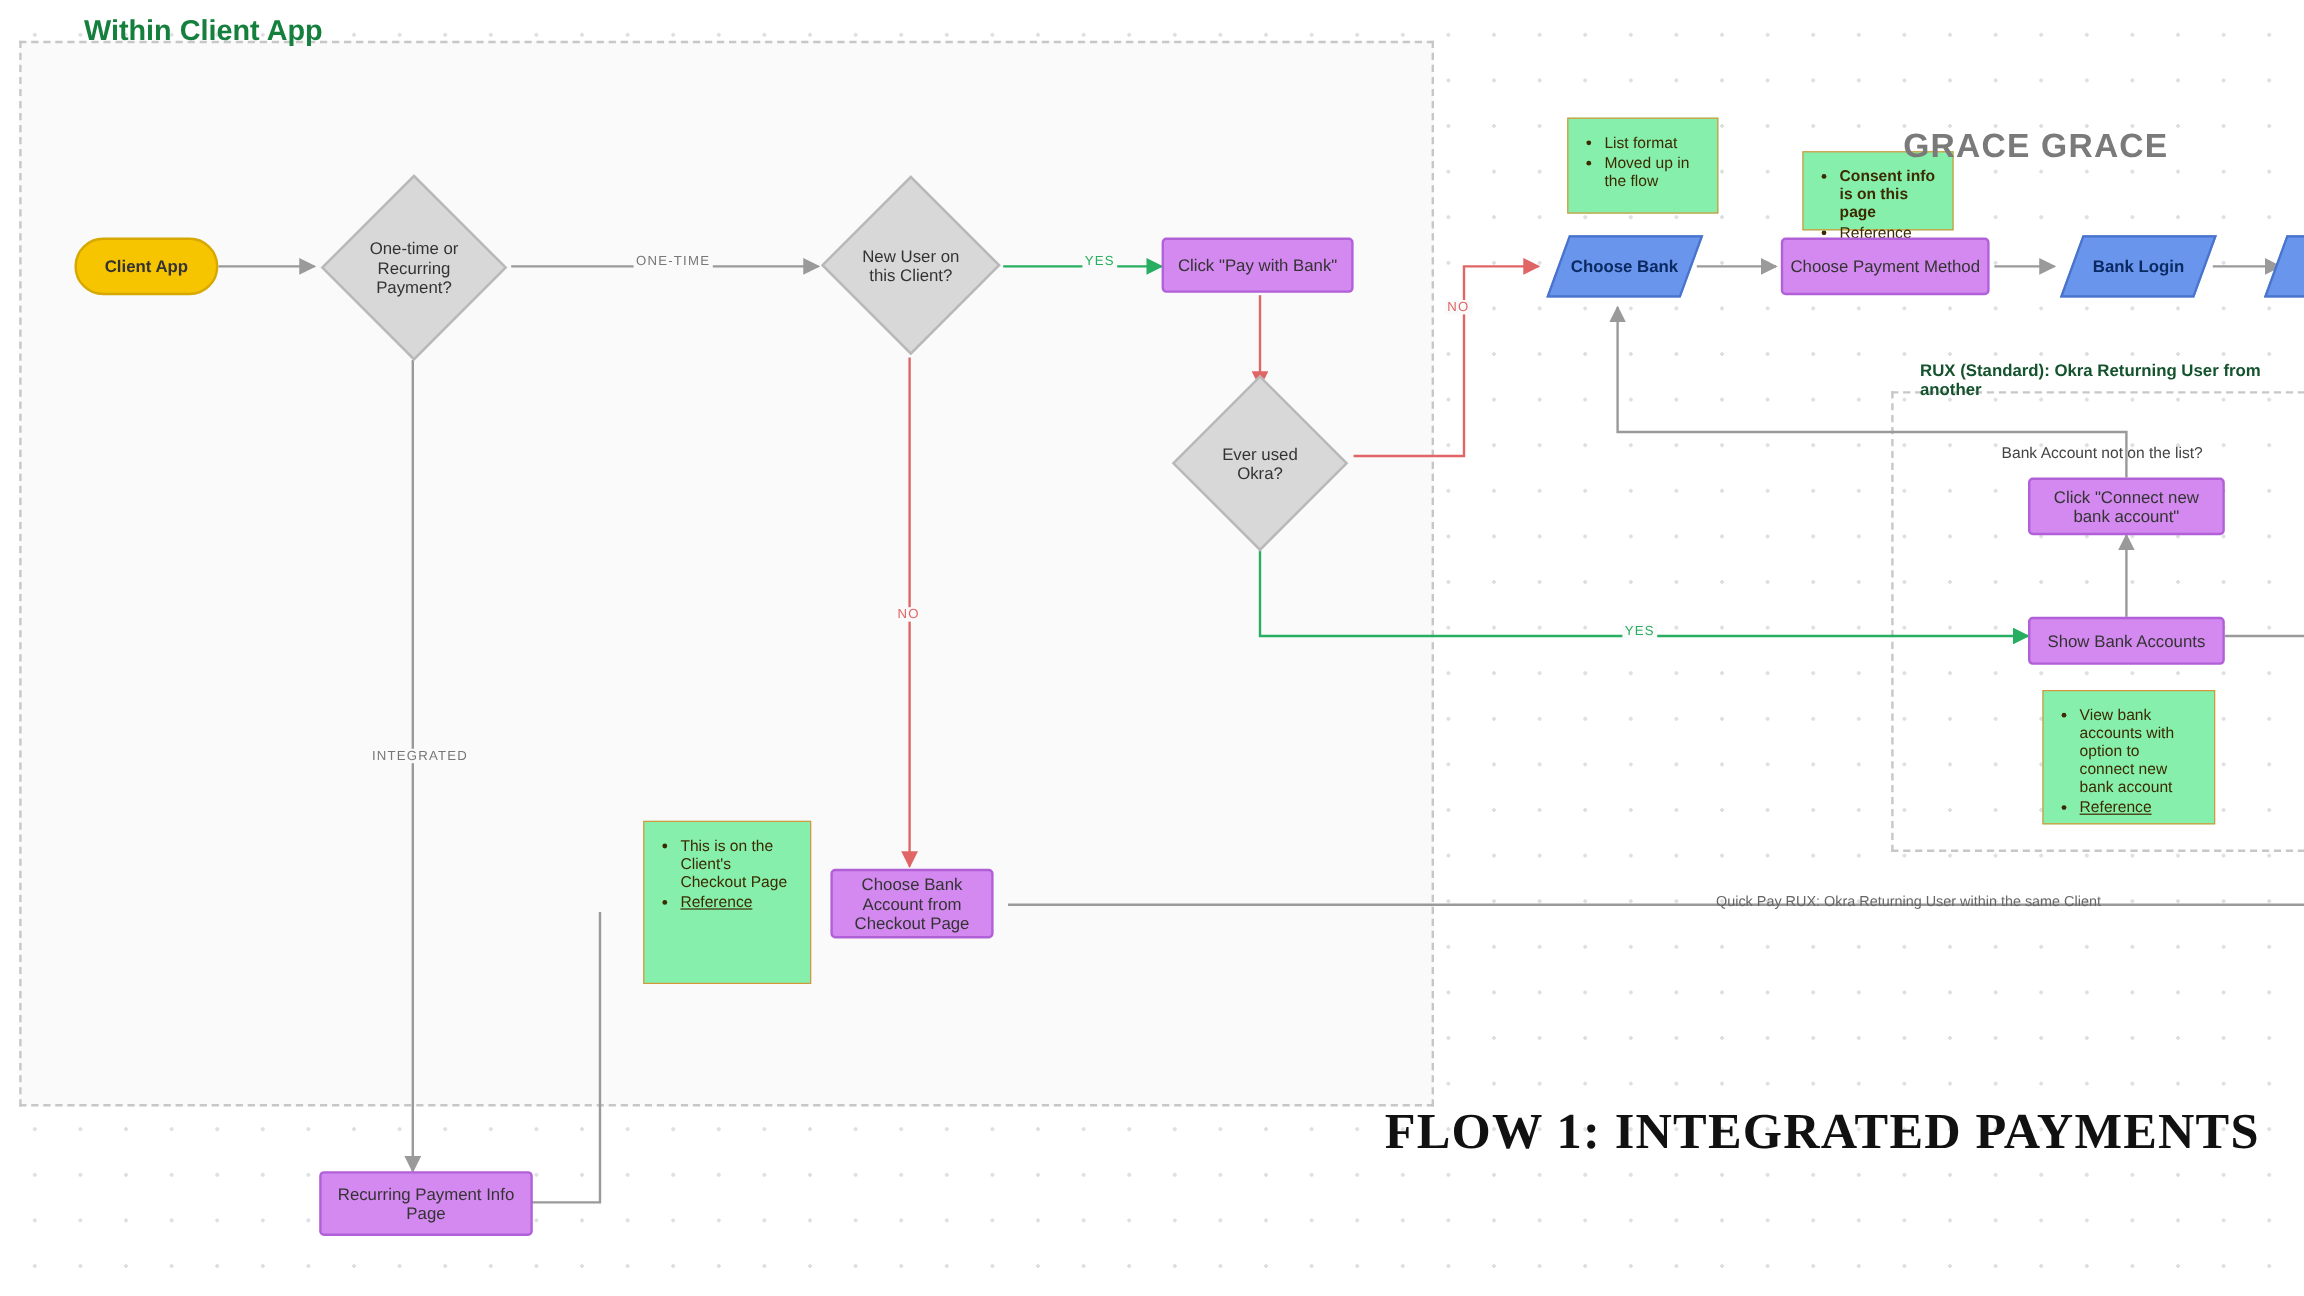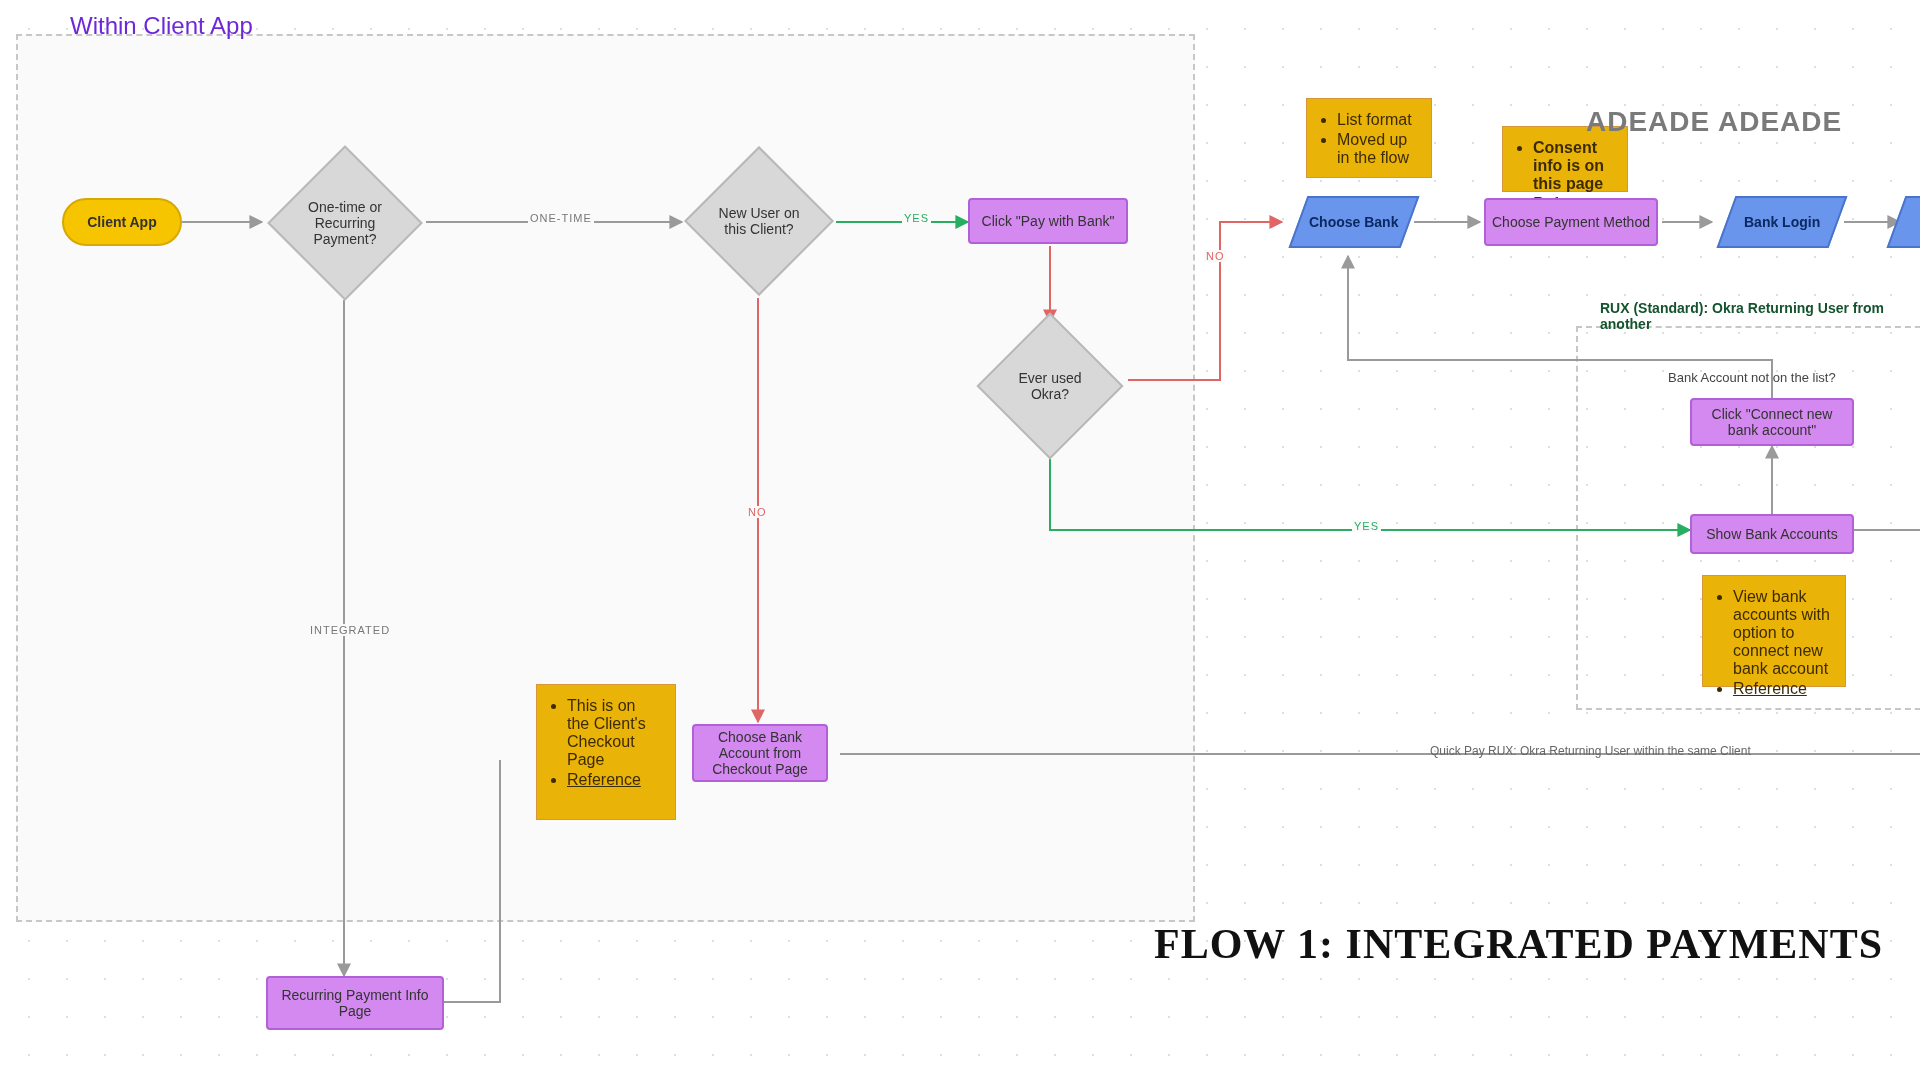--- a/index.html
+++ b/index.html
@@ -1,35 +1,35 @@
 <!DOCTYPE html>
 <html><head>
 <meta charset="utf-8">
 <style>
   html,body{margin:0;padding:0;width:1920px;height:1080px;background:#fff;font-family:Arial,Helvetica,sans-serif;overflow:hidden}
   .canvas{position:relative;width:1920px;height:1080px}
   
   .dots{position:absolute;inset:0;background-image:radial-gradient(circle,#b8bfc6 1.5px,transparent 1.5px);background-size:38px 38px;background-position:10px 10px;opacity:.5}
   
   .dashed-box{position:absolute;border:2px dashed #c7c7c7;background:#fafafa}
-  .group-title{position:absolute;font-weight:400;color:#6d28d9;font-size:24px}
+  .group-title{position:absolute;font-weight:700;color:#15803d;font-size:24px}
   
   .node{position:absolute;display:flex;align-items:center;justify-content:center;text-align:center;font-size:14px;color:#333;padding:6px;box-sizing:border-box}
   
   .pill{border-radius:40px}
   
   .rect{border-radius:4px}
   
   .diamond{transform:rotate(45deg)}
   .diamond>span{transform:rotate(-45deg);display:block;width:140%;font-size:14px}
   
   .para{transform:skewX(-20deg)}
   .para>span{transform:skewX(20deg);display:block}
   
-  .note{position:absolute;background:#eab308;border:1px solid #d6973b;font-size:16px;color:#3d2b00;padding:10px 14px;box-sizing:border-box}
+  .note{position:absolute;background:#86efac;border:1px solid #d6973b;font-size:13px;color:#3d2b00;padding:10px 14px;box-sizing:border-box}
   .note ul{margin:0;padding-left:16px}
   .note li{margin:2px 0}
   .note .ref{text-decoration:underline}
   
   .edge-label{position:absolute;font-size:11px;letter-spacing:1px;color:#777;background:#fafafa;padding:0 2px}
   .section-label{position:absolute;font-size:12px;color:#666}
   
   .overlay-name{position:absolute;font-weight:600;color:#7a7a7a;font-size:28px;letter-spacing:1px}
   .overlay-flow{position:absolute;font-weight:900;color:#111;font-size:42px;font-family:"Comic Sans MS","Marker Felt",cursive;letter-spacing:1px}
   
@@ -180,15 +180,15 @@
 
   <div class="edge-label" style="left:528px;top:212px">ONE-TIME</div>
   <div class="edge-label" style="left:308px;top:624px">INTEGRATED</div>
   <div class="edge-label" style="left:902px;top:212px;color:#27ae60">YES</div>
   <div class="edge-label" style="left:746px;top:506px;color:#e06666">NO</div>
   <div class="edge-label" style="left:1204px;top:250px;color:#e06666">NO</div>
   <div class="edge-label" style="left:1352px;top:520px;color:#27ae60">YES</div>
 
   <div class="section-label" style="left:1430px;top:744px">Quick Pay RUX: Okra Returning User within the same Client</div>
 
-  <div class="overlay-name" style="left:1586px;top:106px">ADEADE ADEADE</div>
+  <div class="overlay-name" style="left:1586px;top:106px">GRACE GRACE</div>
   <div class="overlay-flow" style="left:1154px;top:920px">FLOW 1: INTEGRATED PAYMENTS</div>
 </div>
 
 </body></html>

